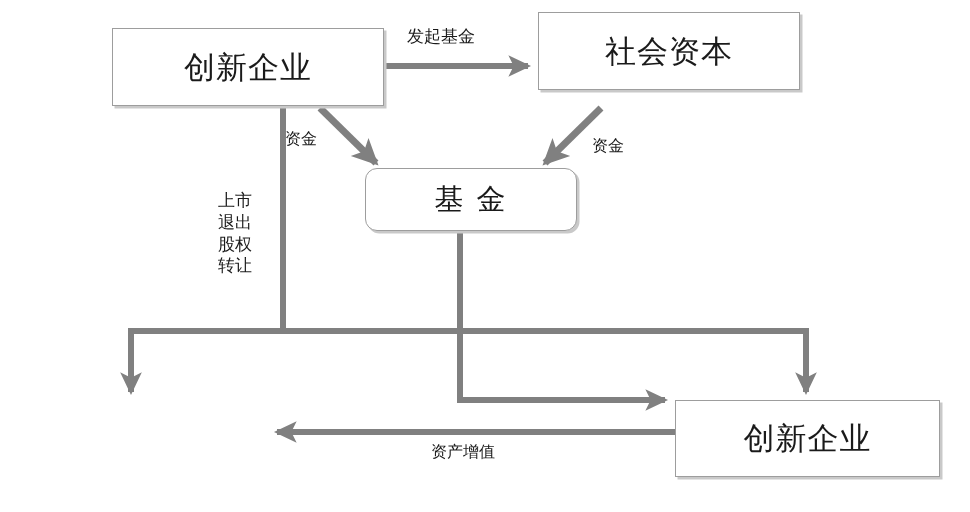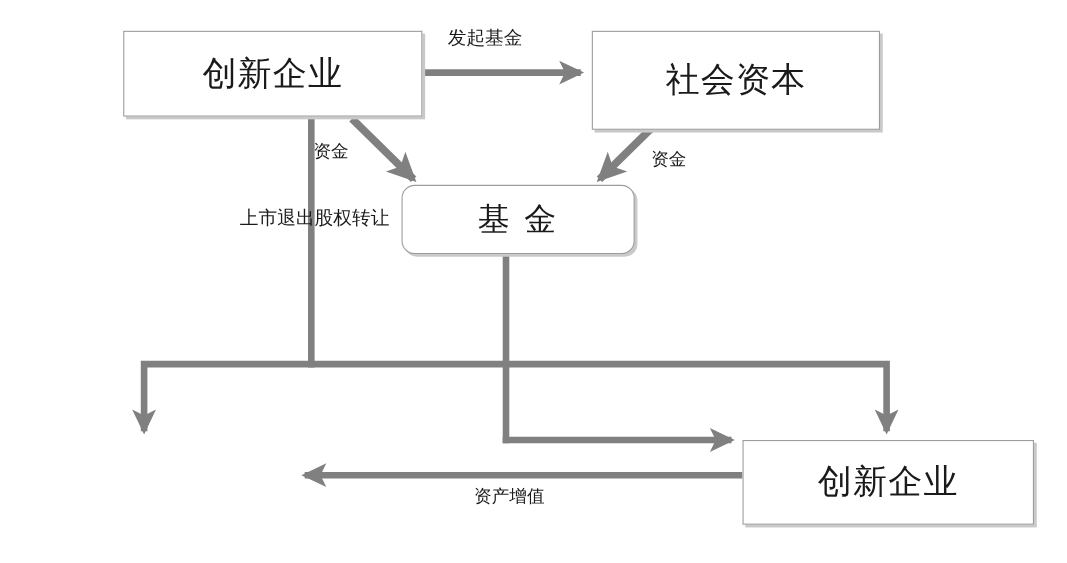--- a/index.html
+++ b/index.html
@@ -40,58 +40,58 @@
     font-family: "DejaVu Sans", "Liberation Sans", sans-serif;
     font-weight: 400;
     white-space: pre;
     line-height: 1;
   }
   #node-investor {
     left: 112px; top: 28px; width: 272px; height: 78px;
   }
   #node-investor .node-label { font-size: 31px; letter-spacing: 1px; }
   #node-social-capital {
-    left: 538px; top: 28px; width: 262px; height: 90px; justify-content: center;
+    left: 538px; top: 12px; width: 262px; height: 78px; justify-content: center;
   }
   #node-social-capital .node-label { font-size: 31px; letter-spacing: 1px; }
   #node-fund {
     left: 365px; top: 168px; width: 212px; height: 63px;
     border-radius: 12px;
     box-shadow: 2.5px 2.5px 0 #c9c9c9;
   }
   #node-fund .node-label { font-size: 29px; letter-spacing: 2px; }
   #node-park {
     left: 10px; top: 400px; width: 257px; height: 77px;
   }
   #node-park .node-label { font-size: 31px; letter-spacing: 1px; }
   #node-enterprise {
     left: 675px; top: 400px; width: 265px; height: 77px;
   }
   #node-enterprise .node-label { font-size: 31px; letter-spacing: 1px; }
 
   .edge-label {
     position: absolute;
     color: #1a1a1a;
-    font-family: Liberation Mono, monospace;
+    font-family: Liberation Sans, sans-serif;
     white-space: pre;
     z-index: 4;
     line-height: 1.05;
   }
   #label-initiate-fund {
     left: 407px; top: 28px; font-size: 17px;
   }
   #label-capital-left {
     left: 285px; top: 131px; font-size: 16px;
   }
   #label-capital-right {
     left: 592px; top: 138px; font-size: 16px;
   }
   #label-exit {
     left: 218px; top: 190px; font-size: 17px;
-    display: flex; flex-direction: row; align-items: center;
+    display: flex; flex-direction: column; align-items: center;
     line-height: 1.28;
     letter-spacing: 0px;
   }
   #label-asset-appreciation {
     left: 419px; top: 444px; font-size: 16px; margin-left: 12px;
   }
 </style>
 </head>
 <body>
 

